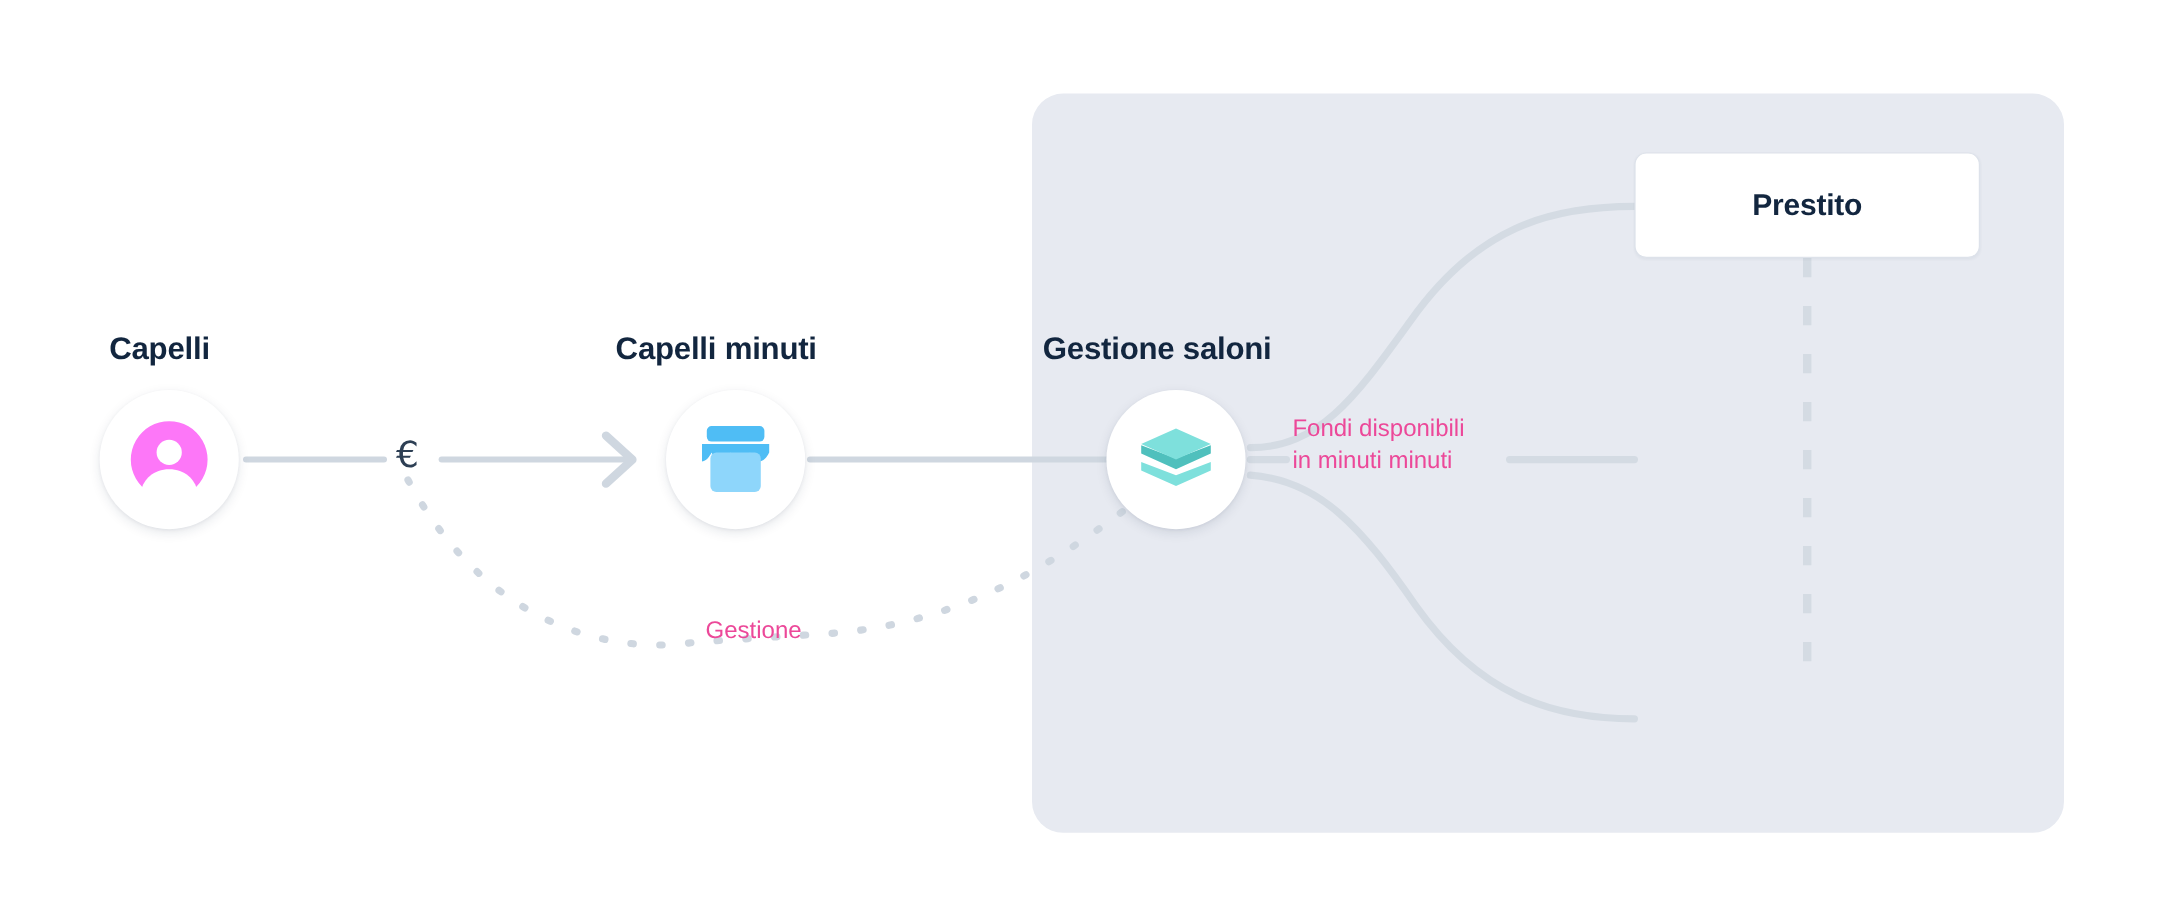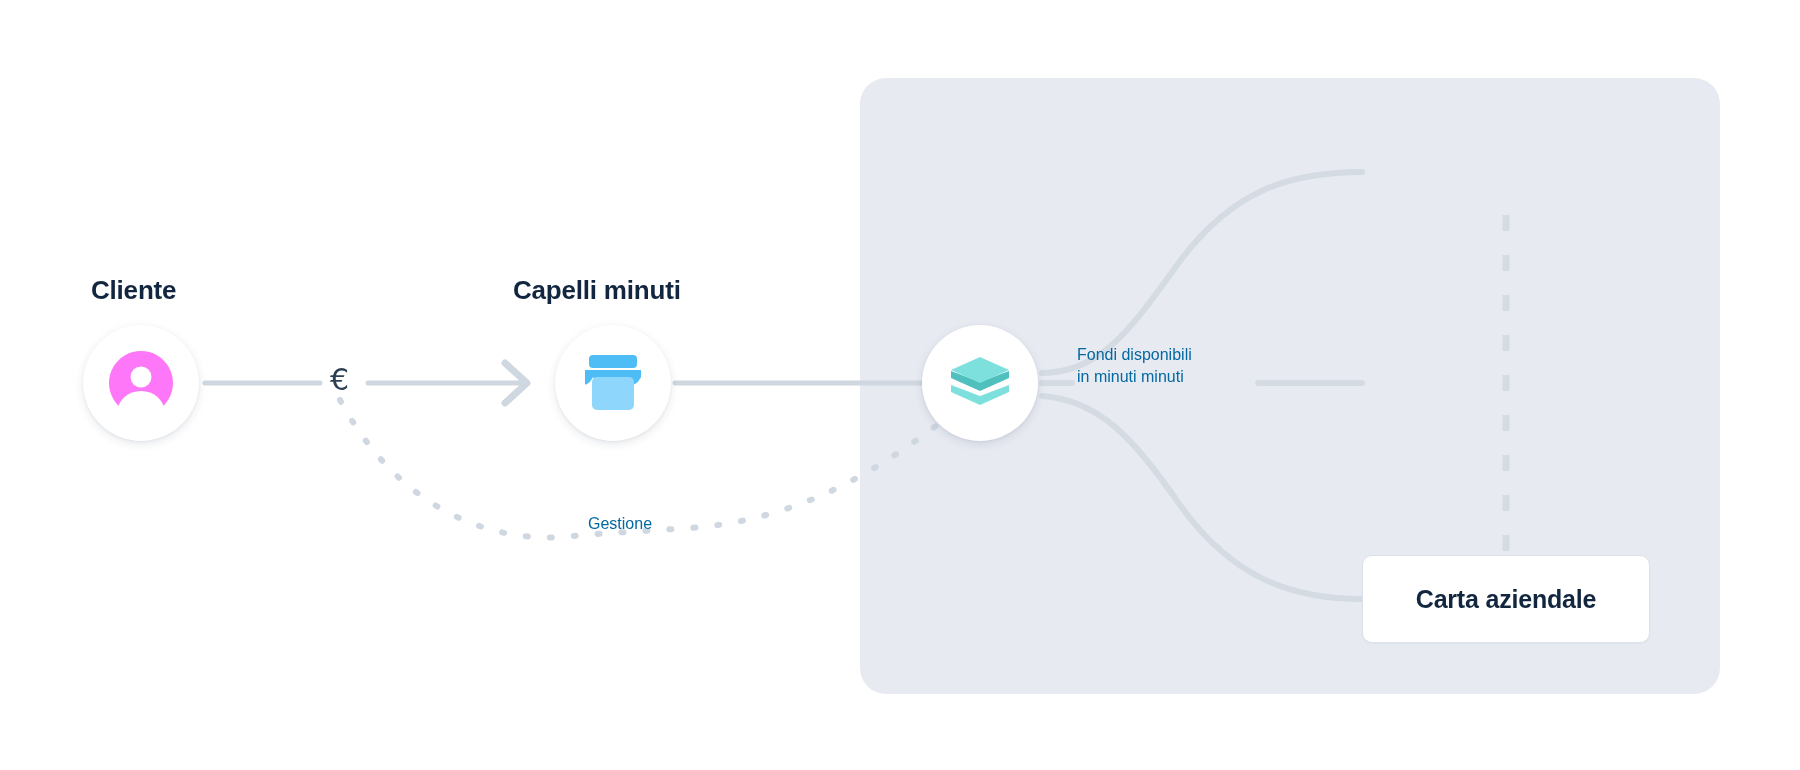--- a/index.html
+++ b/index.html
@@ -56,22 +56,22 @@
     position:absolute;
     left:330px;top:362px;
     font-size:30px;
     color:#2d3f54;
     font-family:"DejaVu Sans",sans-serif;
   }
 
   
   .edge-label{
     position:absolute;
-    font-size:16px;
-    color:#0369a1;
+    font-size:20px;
+    color:#ec4899;
     white-space:nowrap;
     line-height:1.36;
   }
   #label-pagamento{left:588px;top:513px;}
   #label-fondi{left:1077px;top:344px;}
 
   
   .product-box{
     position:absolute;
     width:288px;height:88px;
@@ -114,21 +114,21 @@
     <path d="M 1042 373 C 1100 373 1130 330 1175 268 C 1230 190 1290 172 1362 172" fill="none" stroke="#d4dbe3" stroke-width="6" stroke-linecap="round"></path>
 
     <line x1="1042" y1="383" x2="1072" y2="383" stroke="#d4dbe3" stroke-width="6" stroke-linecap="round"></line>
     <line x1="1258" y1="383" x2="1362" y2="383" stroke="#d4dbe3" stroke-width="6" stroke-linecap="round"></line>
 
     <path d="M 1042 396 C 1100 400 1135 440 1180 505 C 1232 578 1292 599 1362 599" fill="none" stroke="#d4dbe3" stroke-width="6" stroke-linecap="round"></path>
 
     <line x1="1506" y1="215" x2="1506" y2="555" stroke="#d4dbe3" stroke-width="7" stroke-linecap="butt" stroke-dasharray="16 24"></line>
   </svg>
 
-  <div class="node-title" id="title-cliente">Cliente</div>
+  <div class="node-title" id="title-cliente">Capelli</div>
   <div class="node" id="node-cliente">
     <span>
       <svg width="72" height="72" viewBox="0 0 72 72">
         <path d="M36 4 A32 32 0 1 1 35.99 4 Z" fill="#fd77f8"></path>
         <circle cx="36" cy="30" r="10.5" fill="#ffffff"></circle>
         <path d="M36 44 C 23 44 14.5 52.5 12.5 62 A32 32 0 0 0 59.5 62 C 57.5 52.5 49 44 36 44 Z" fill="#ffffff"></path>
       </svg>
     </span>
   </div>
 
@@ -142,20 +142,21 @@
         <path d="M4 17 L60 17 L60 24 C60 24 56.5 31.5 52 31.5 C47.5 31.5 44 24 44 24
                  C44 24 40.5 31.5 36 31.5 C31.5 31.5 28 24 28 24
                  C28 24 24.5 31.5 20 31.5 C15.5 31.5 12 24 12 24
                  C12 24 8.5 31.5 4 31.5 Z" fill="#4fbdf5"></path>
 
         <rect x="11" y="24" width="42" height="33" rx="5" fill="#8ed6fb"></rect>
       </svg>
     </span>
   </div>
 
+  <div class="node-title" id="title-platform">Gestione saloni</div>
   <div class="node" id="node-platform">
     <span>
       <svg width="66" height="62" viewBox="0 0 66 62">
 
         <path d="M33 44 L62 33 L62 40 L33 53 L4 40 L4 33 Z" fill="#7ee0dc"></path>
 
         <path d="M33 30 L62 19 L62 26 L33 39 L4 26 L4 19 Z" fill="#4fc0bd"></path>
 
         <path d="M33 5 L62 18 L33 31 L4 18 Z" fill="#7ee0dc"></path>
       </svg>
@@ -164,19 +165,19 @@
 
   <div class="euro-symbol">€</div>
 
   <div class="edge-label" id="label-pagamento">Gestione</div>
 
   <div class="edge-label" id="label-fondi">
     <div>Fondi disponibili</div>
     <div>in minuti minuti</div>
   </div>
 
+  <div class="product-box" id="box-prestito">
+    <span>Prestito</span>
+  </div>
 
 
-  <div class="product-box" id="box-carta">
-    <span>Carta aziendale</span>
-  </div>
 
 </div>
 
 </body></html>

